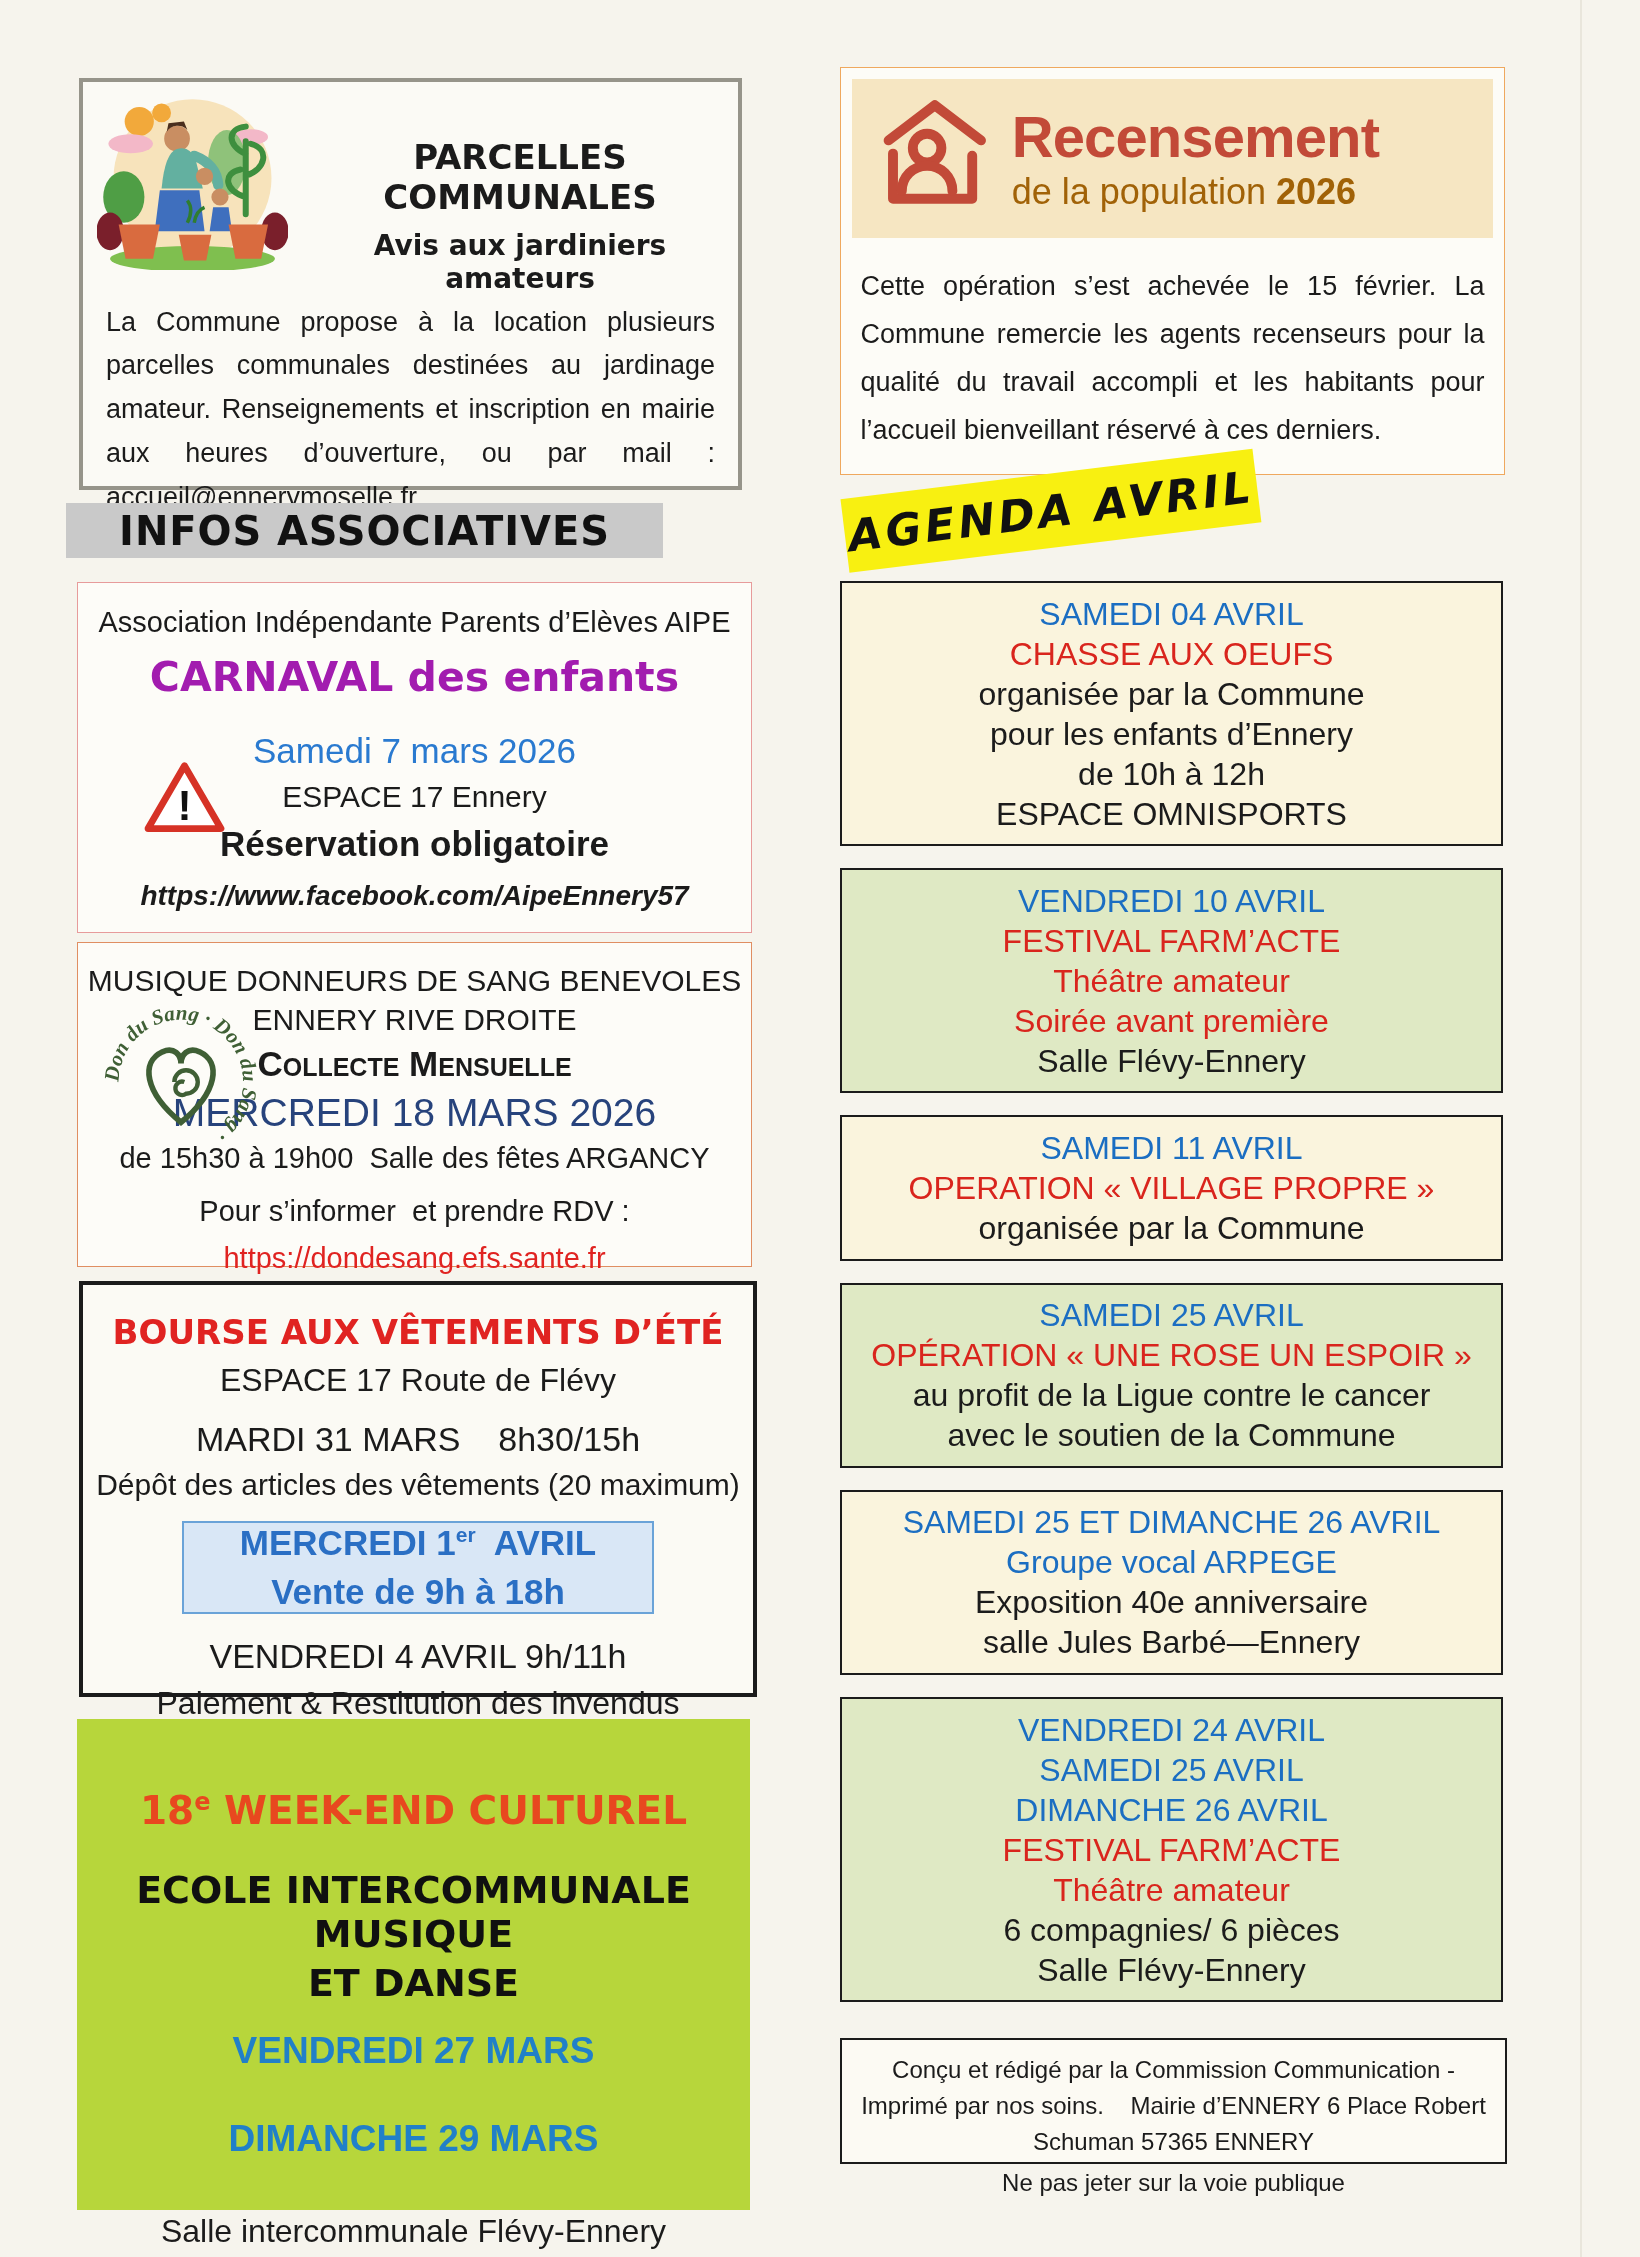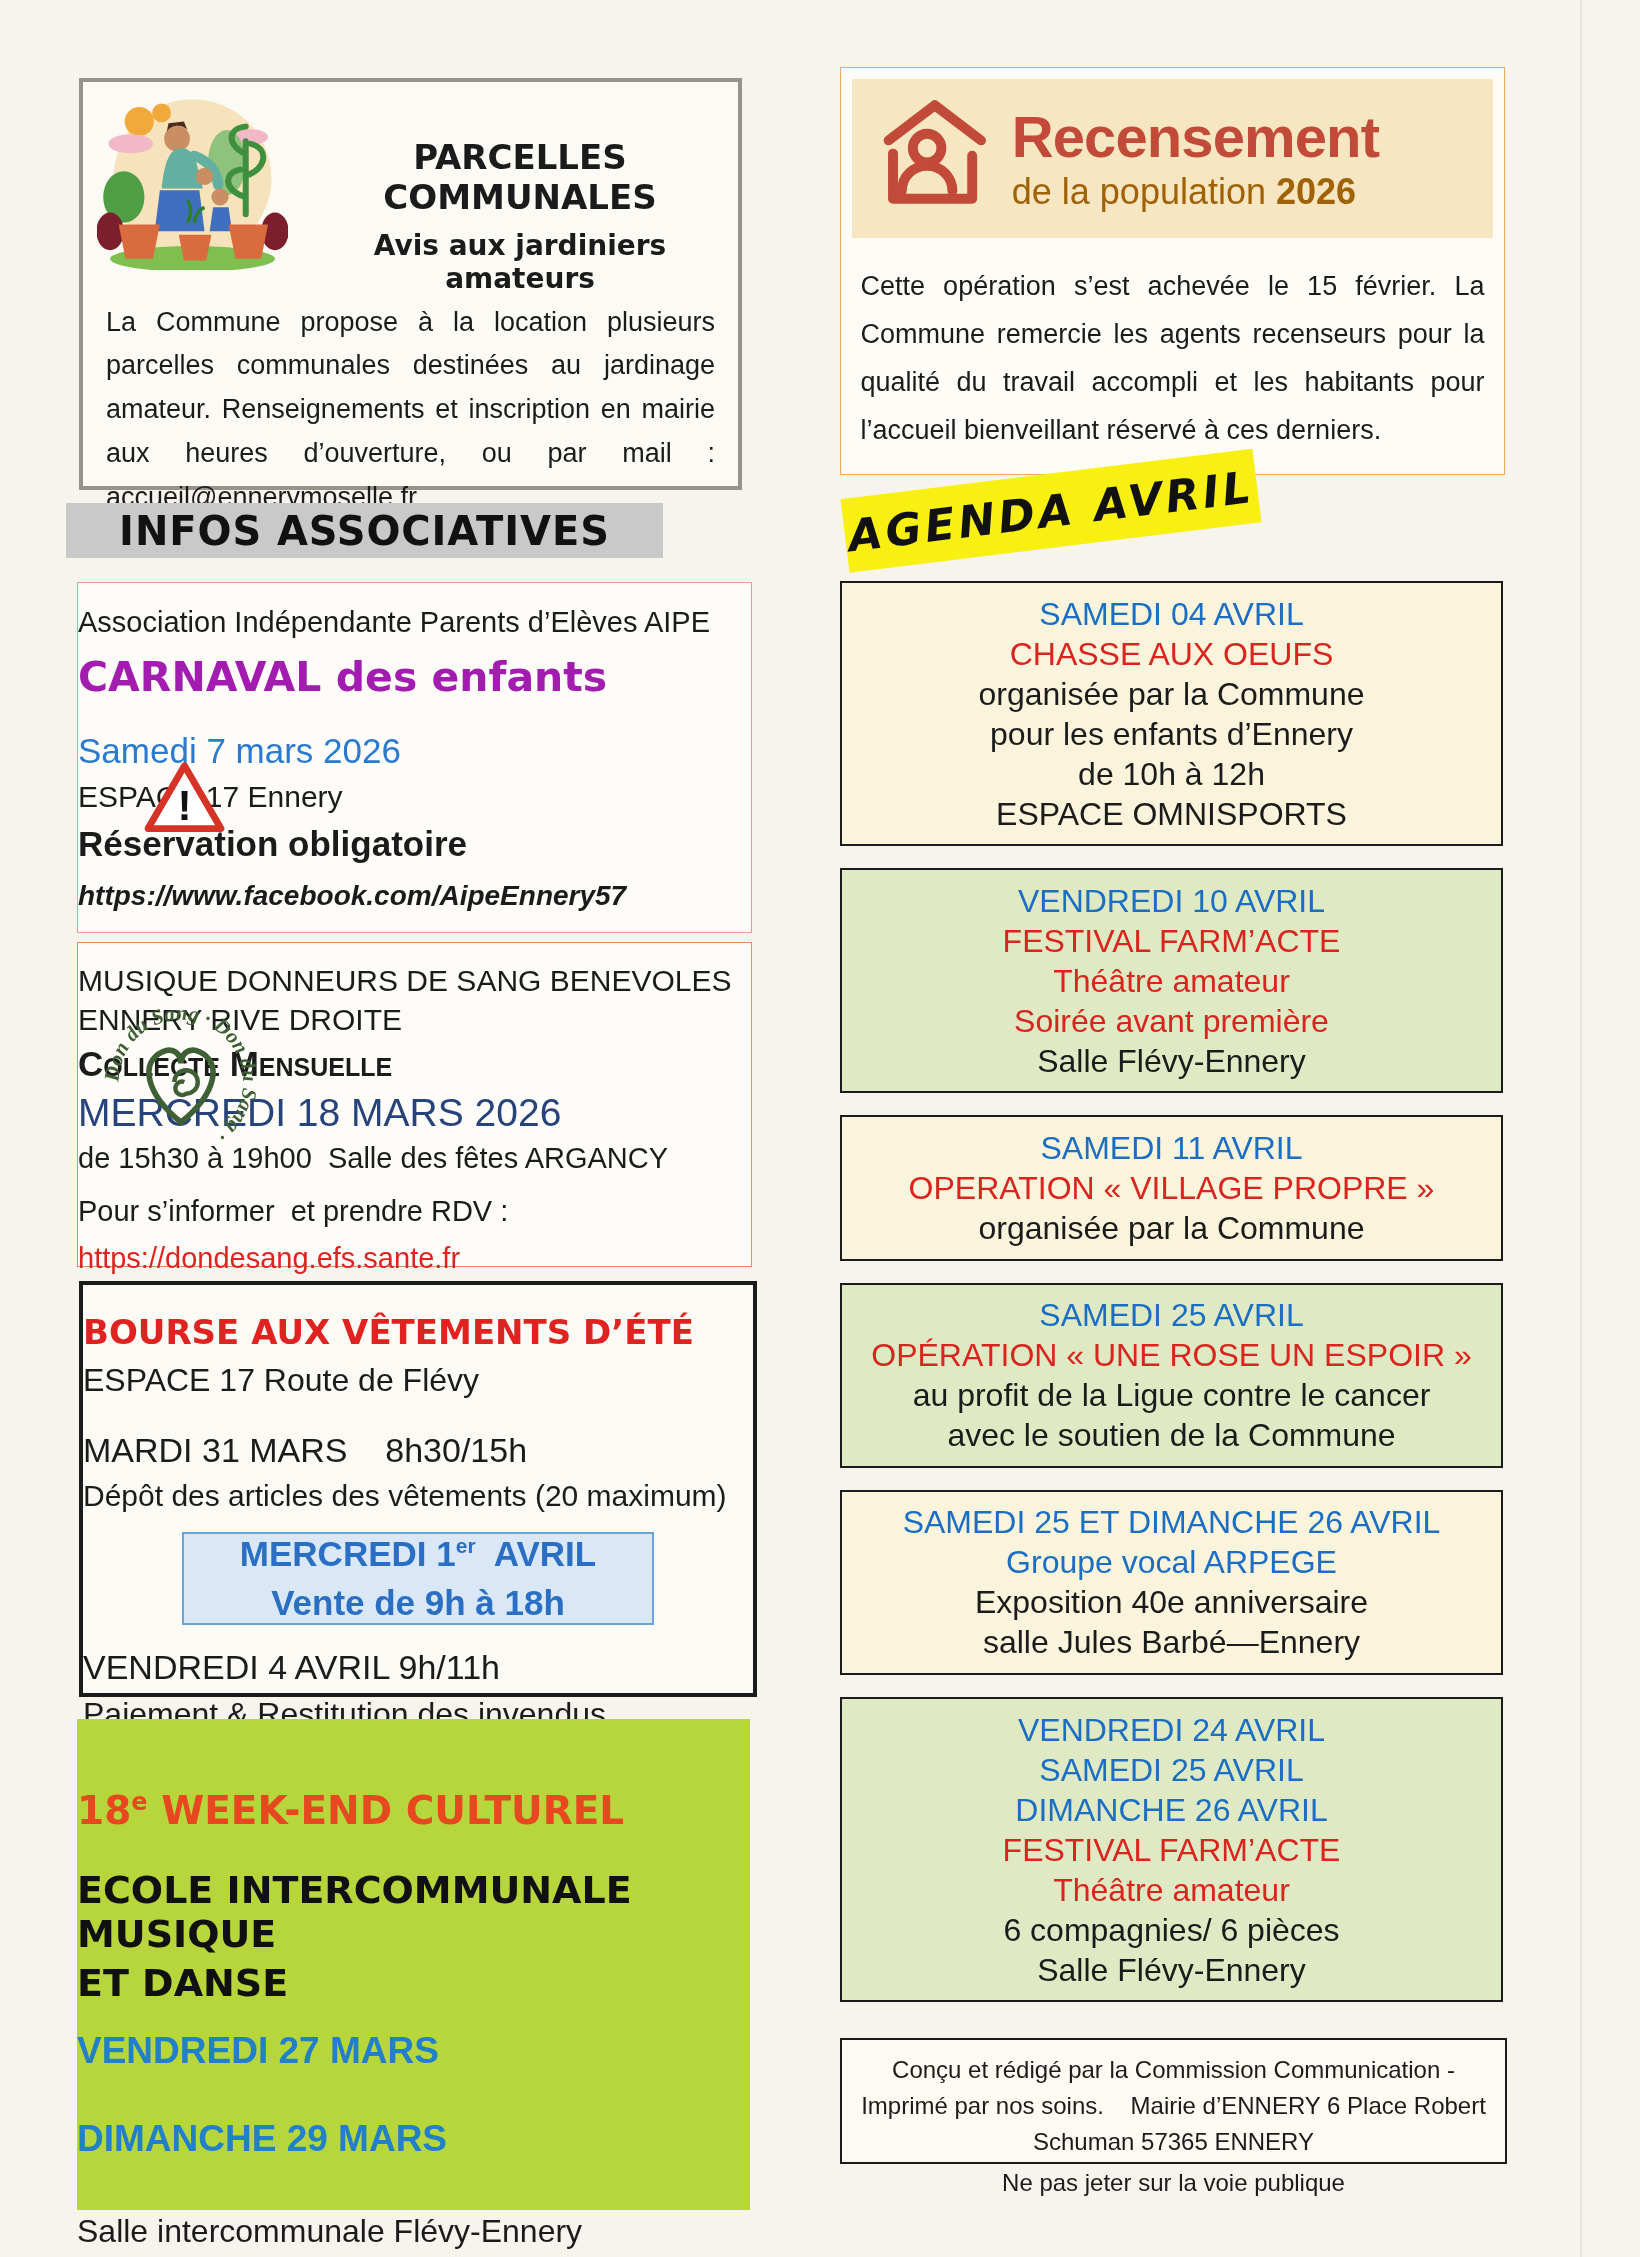--- a/index.html
+++ b/index.html
@@ -3,21 +3,21 @@
 <meta charset="utf-8">
 <style>
   html,body{margin:0;padding:0;background:#d8d5cc;}
   .page{
     position:relative; width:1641px; height:2258px;
     background:#f6f4ed; overflow:hidden;
     font-family:"Liberation Sans", sans-serif; color:#1b1b1b;
   }
   .scan-line{position:absolute; left:1580px; top:0; width:1.8px; height:100%; background:#e9e6dc;}
   .abs{position:absolute;}
-  .ctr{text-align:left;}
+  .ctr{text-align:center;}
   .keep-ws{white-space:pre-wrap;}
 
   
   .parcelles-box{left:79px; top:78px; width:655px; height:404px; border:4.4px solid #96948a; background:#fbfaf5;}
   .parcelles-top{display:flex;}
   .parcelles-ill{width:205px; height:181px; flex:0 0 auto; padding:12.4px 0 0 14px;}
   .parcelles-titles{flex:1; padding-top:55px;}
   .parcelles-title{font-family:"DejaVu Sans",sans-serif; font-weight:800; font-size:34px; text-align:center;}
   .parcelles-sub{font-family:"DejaVu Sans",sans-serif; font-weight:800; font-size:28px; text-align:center; margin-top:12.4px;}
   .parcelles-body{margin-top:5.3px; padding:0 23px; font-size:27px; line-height:1.62; text-align:justify;}
@@ -40,21 +40,21 @@
   .ds-collecte{margin-top:7px; font-size:35px; font-weight:bold; font-variant:small-caps;}
   .ds-date{margin-top:7px; font-size:39px; color:#27437c;}
   .ds-time{margin-top:7px; font-size:29px;}
   .ds-info{margin-top:19.4px; font-size:29px;}
   .ds-link{margin-top:14px; font-size:29px; color:#e02321;}
   .ds-logo{position:absolute; left:19.4px; top:55px; width:168px; height:168px;}
 
   .bourse-box{left:79px; top:1281px; width:670px; height:408px; border:4.4px solid #1b1b1b; background:#fbfaf4;}
   .bs-title{margin-top:26.5px; font-family:"DejaVu Sans",sans-serif; font-weight:800; font-size:34px; color:#e02321;}
   .bs-place{margin-top:10.6px; font-size:32px;}
-  .bs-mardi{margin-top:32px; font-size:34px;}
+  .bs-mardi{margin-top:21px; font-size:34px;}
   .bs-depot{margin-top:8.8px; font-size:30px;}
   .bs-bluebox{margin:19.4px auto 0 auto; width:468px; height:89px; border:2.6px solid #6aa3d8; background:#d9e7f6;
               display:flex; flex-direction:column; align-items:center; justify-content:center; gap:8.8px;}
   .bs-bluebox .bl{font-size:35px; font-weight:bold; color:#2a6fc4;}
   .bs-bluebox sup{font-size:21px;}
   .bs-vendredi{margin-top:23px; font-size:34px;}
   .bs-paiement{margin-top:8.8px; font-size:32px;}
 
   .weekend-box{left:77px; top:1719px; width:673px; height:491px; background:#b7d63b;}
   .wk-title{margin-top:69px; font-family:"DejaVu Sans",sans-serif; font-weight:800; font-size:39px; color:#e8481f;}

